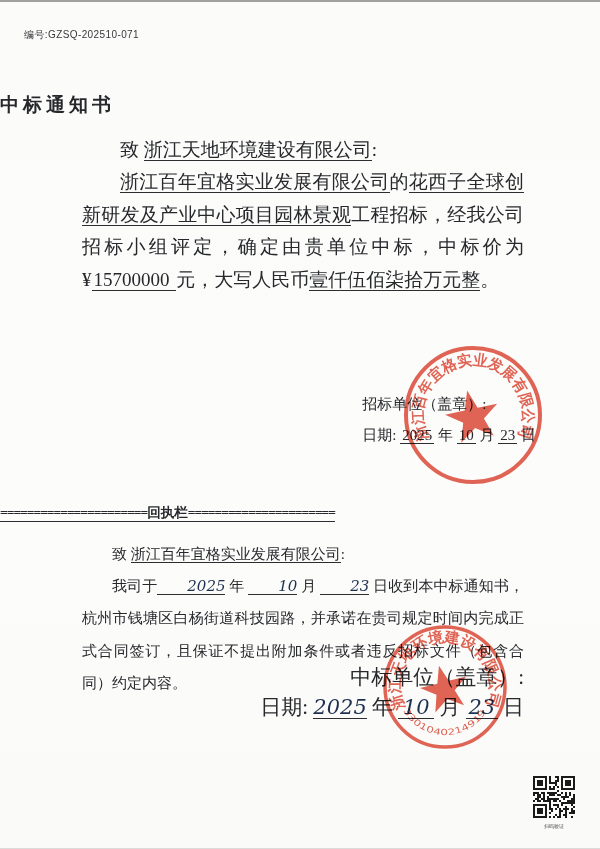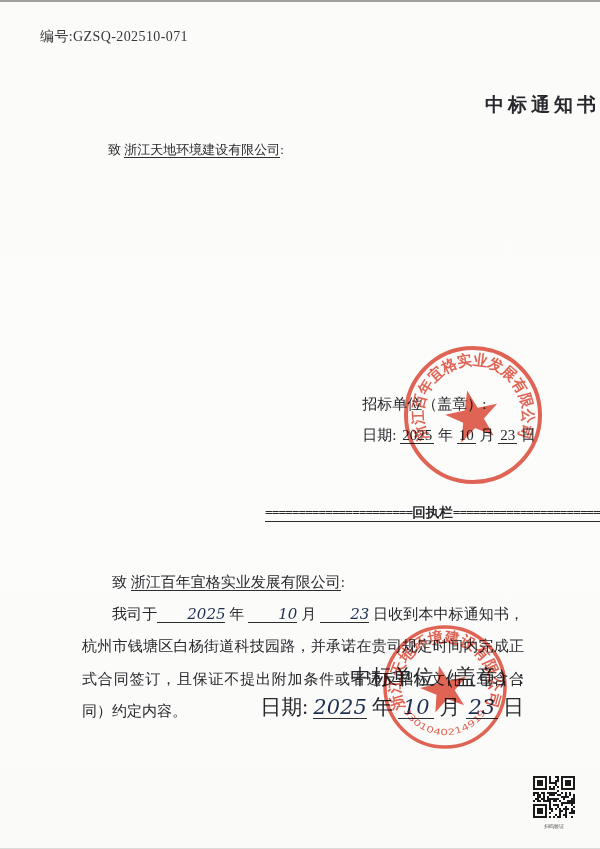--- a/index.html
+++ b/index.html
@@ -4,61 +4,62 @@
 <style>
   html,body{margin:0;padding:0;background:#dcdcdc;}
   .page{
     position:relative;width:600px;height:849px;margin:0 auto;
     background:linear-gradient(180deg,#fbfbfa 0%,#fcfcfb 60%,#fafaf8 100%);
     font-family:"Liberation Serif","DejaVu Serif",serif;
     color:#27282c;overflow:hidden;
   }
   .scan-edge-top{position:absolute;left:0;top:0;width:100%;height:2px;background:#555;opacity:.55;}
   .scan-edge-bottom{position:absolute;left:0;bottom:0;width:100%;height:1px;background:#bbb;opacity:.5;}
-  .ref{position:absolute;left:40px;top:28px;font-size:14px;letter-spacing:.4px;color:#38383c;
-       font-family:Liberation Serif, serif;}
-  .title{position:absolute;left:0;top:92px;width:100%;text-align:right;
+  .ref{position:absolute;left:24px;top:28px;font-size:10px;letter-spacing:.4px;color:#38383c;
+       font-family:Liberation Sans, sans-serif;}
+  .title{position:absolute;left:0;top:92px;width:100%;text-align:left;
          font-size:19px;font-weight:bold;letter-spacing:4px;}
   .body-text{position:absolute;left:82px;right:76px;top:134px;
-             font-size:13px;line-height:32.4px;text-align:justify;}
+             font-size:19px;line-height:32.4px;text-align:justify;}
   .body-text p{margin:0;text-indent:2em;}
   .u{border-bottom:1.4px solid #2c2d31;}
   .num{padding:0 2px;}
   .hand{font-style:italic;color:#1e3050;display:inline-block;text-align:center;
         font-family:"DejaVu Serif",serif;line-height:1;}
   .sig1{position:absolute;right:64px;top:389px;text-align:left;
         font-size:15px;line-height:31px;}
   .sig2{position:absolute;right:76px;top:662px;text-align:right;
         font-size:21px;line-height:30px;}
-  .divider{position:absolute;left:0;top:504px;width:100%;text-align:right;
+  .divider{position:absolute;left:0;top:504px;width:100%;text-align:left;
            font-size:13.5px;font-weight:bold;}
   .divider .wrap{border-bottom:1.6px solid #2c2d31;padding-bottom:1px;}
   .divider .eq{letter-spacing:-1px;font-weight:bold;}
   .receipt-body{position:absolute;left:82px;right:76px;top:538px;
-                font-size:15px;line-height:32.2px;text-align:justify;margin-top:28px;}
+                font-size:15px;line-height:32.2px;text-align:justify;}
   .receipt-body p{margin:0;text-indent:2em;}
   .stamp{position:absolute;pointer-events:none;opacity:.82;mix-blend-mode:multiply;}
   .stamp-bidder{left:388px;top:330px;}
   .stamp-winner{left:370px;top:612px;}
   .qr{position:absolute;left:532px;top:776px;width:44px;text-align:center;}
   .qr-caption{font-size:5px;color:#4a4a4a;margin-top:1px;
               font-family:"DejaVu Sans","Liberation Sans",sans-serif;}
 </style>
 </head>
 <body>
 
 <div class="page">
   <div class="scan-edge-top"></div>
 
   <div class="ref">编号:GZSQ-202510-071</div>
 
   <div class="title">中标通知书</div>
 
   <div class="body-text">
     <p><span>致 </span><span class="u">浙江天地环境建设有限公司</span><span>:</span></p>
+    <p><span class="u">浙江百年宜格实业发展有限公司</span><span>的</span><span class="u">花西子全球创新研发及产业中心项目园林景观</span><span>工程招标，经我公司招标小组评定，确定由贵单位中标，中标价为¥</span><span class="u num">15700000 </span><span>元，大写人民币</span><span class="u">壹仟伍佰柒拾万元整</span><span>。</span></p>
   </div>
 
   <div class="sig1">
     <div>招标单位（盖章）:</div>
     <div><span>日期: </span><span class="u num">2025</span><span> 年 </span><span class="u num">10</span><span> 月 </span><span class="u num">23</span><span> 日</span></div>
   </div>
 
   <svg class="stamp stamp-bidder" width="170" height="170" viewBox="0 0 170 170">
     <defs>
       <path id="arc1" d="M 41.7 110 A 50 50 0 1 1 128.3 110" fill="none"></path>

